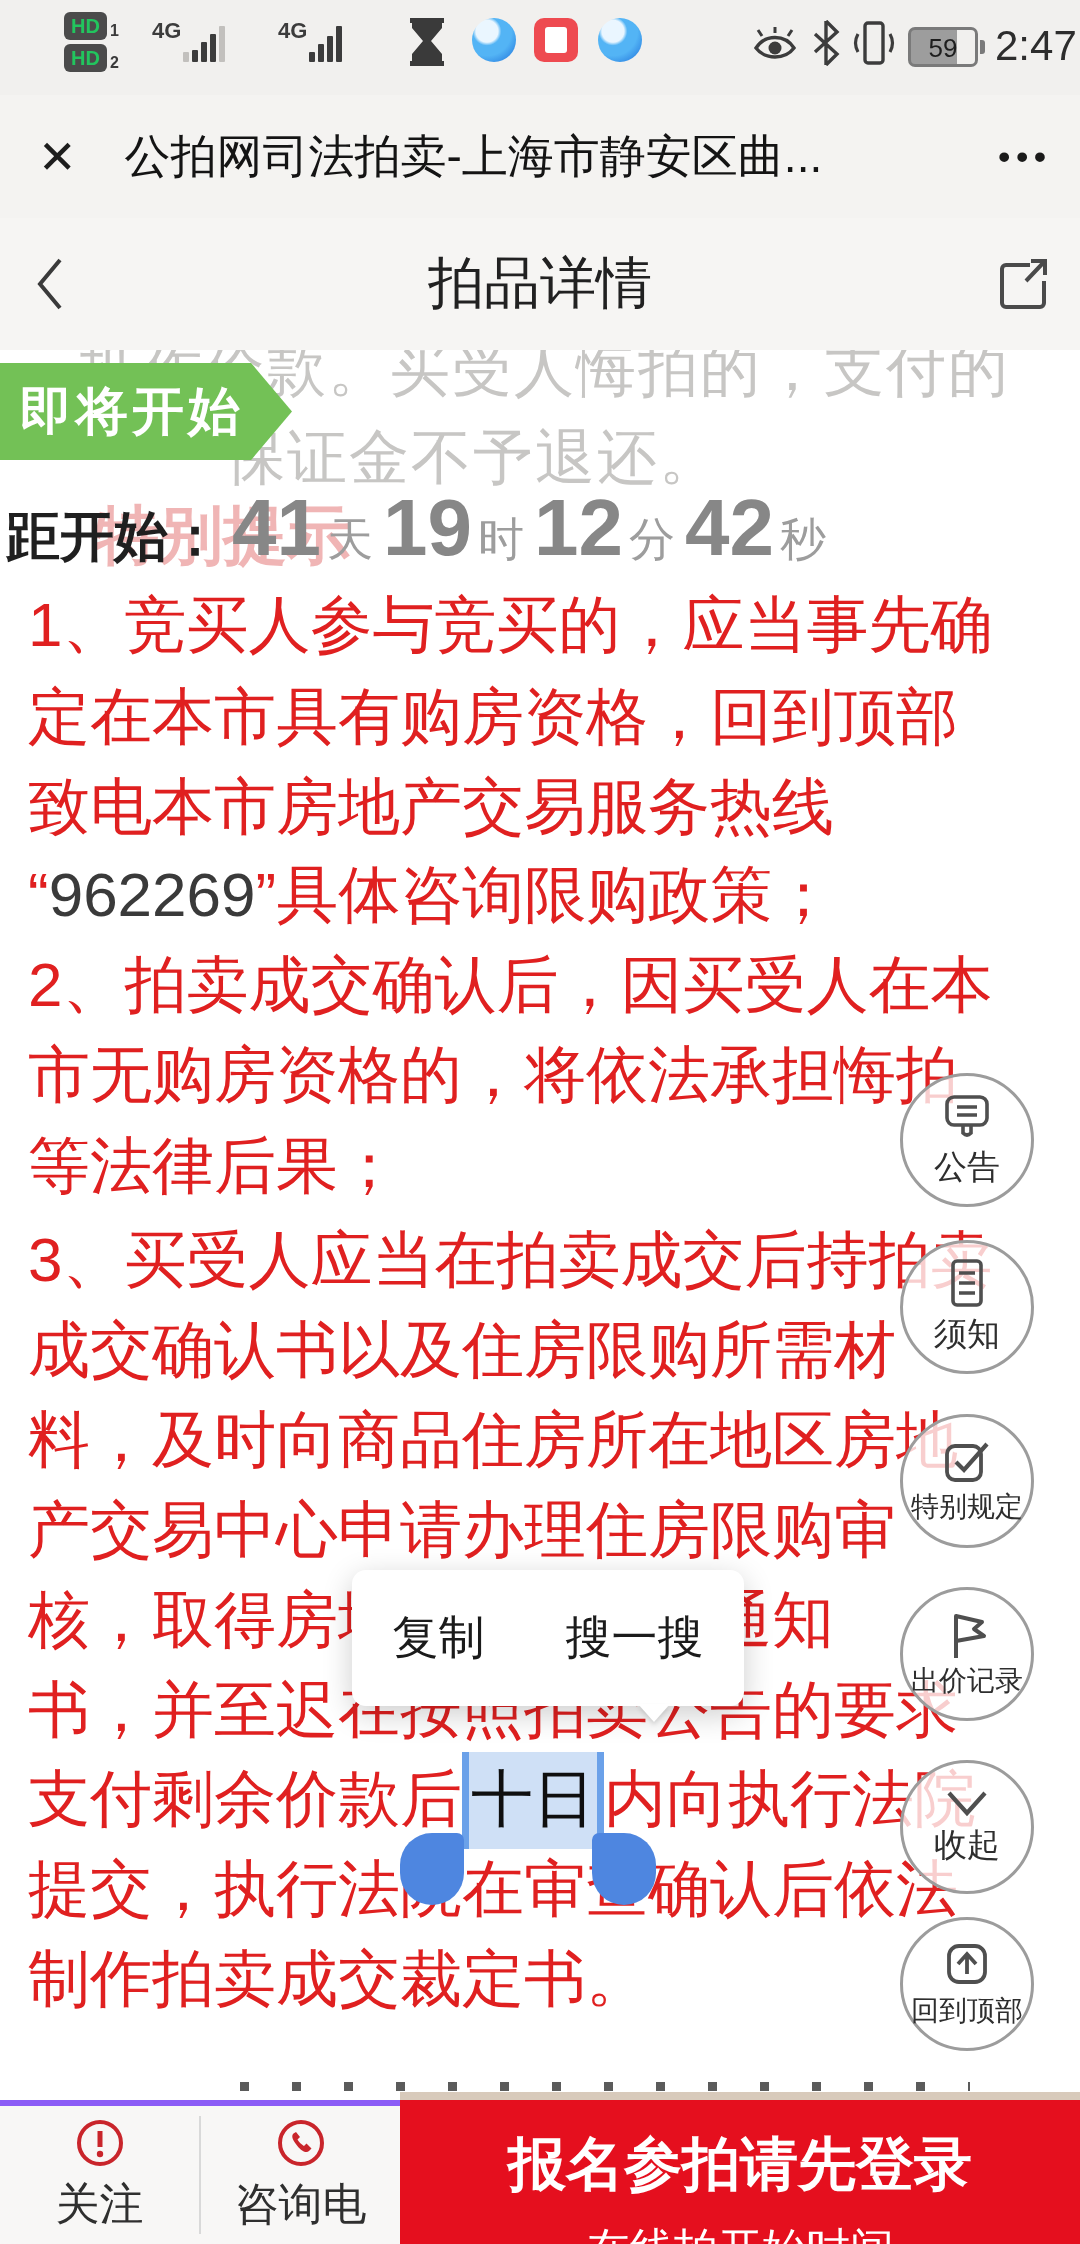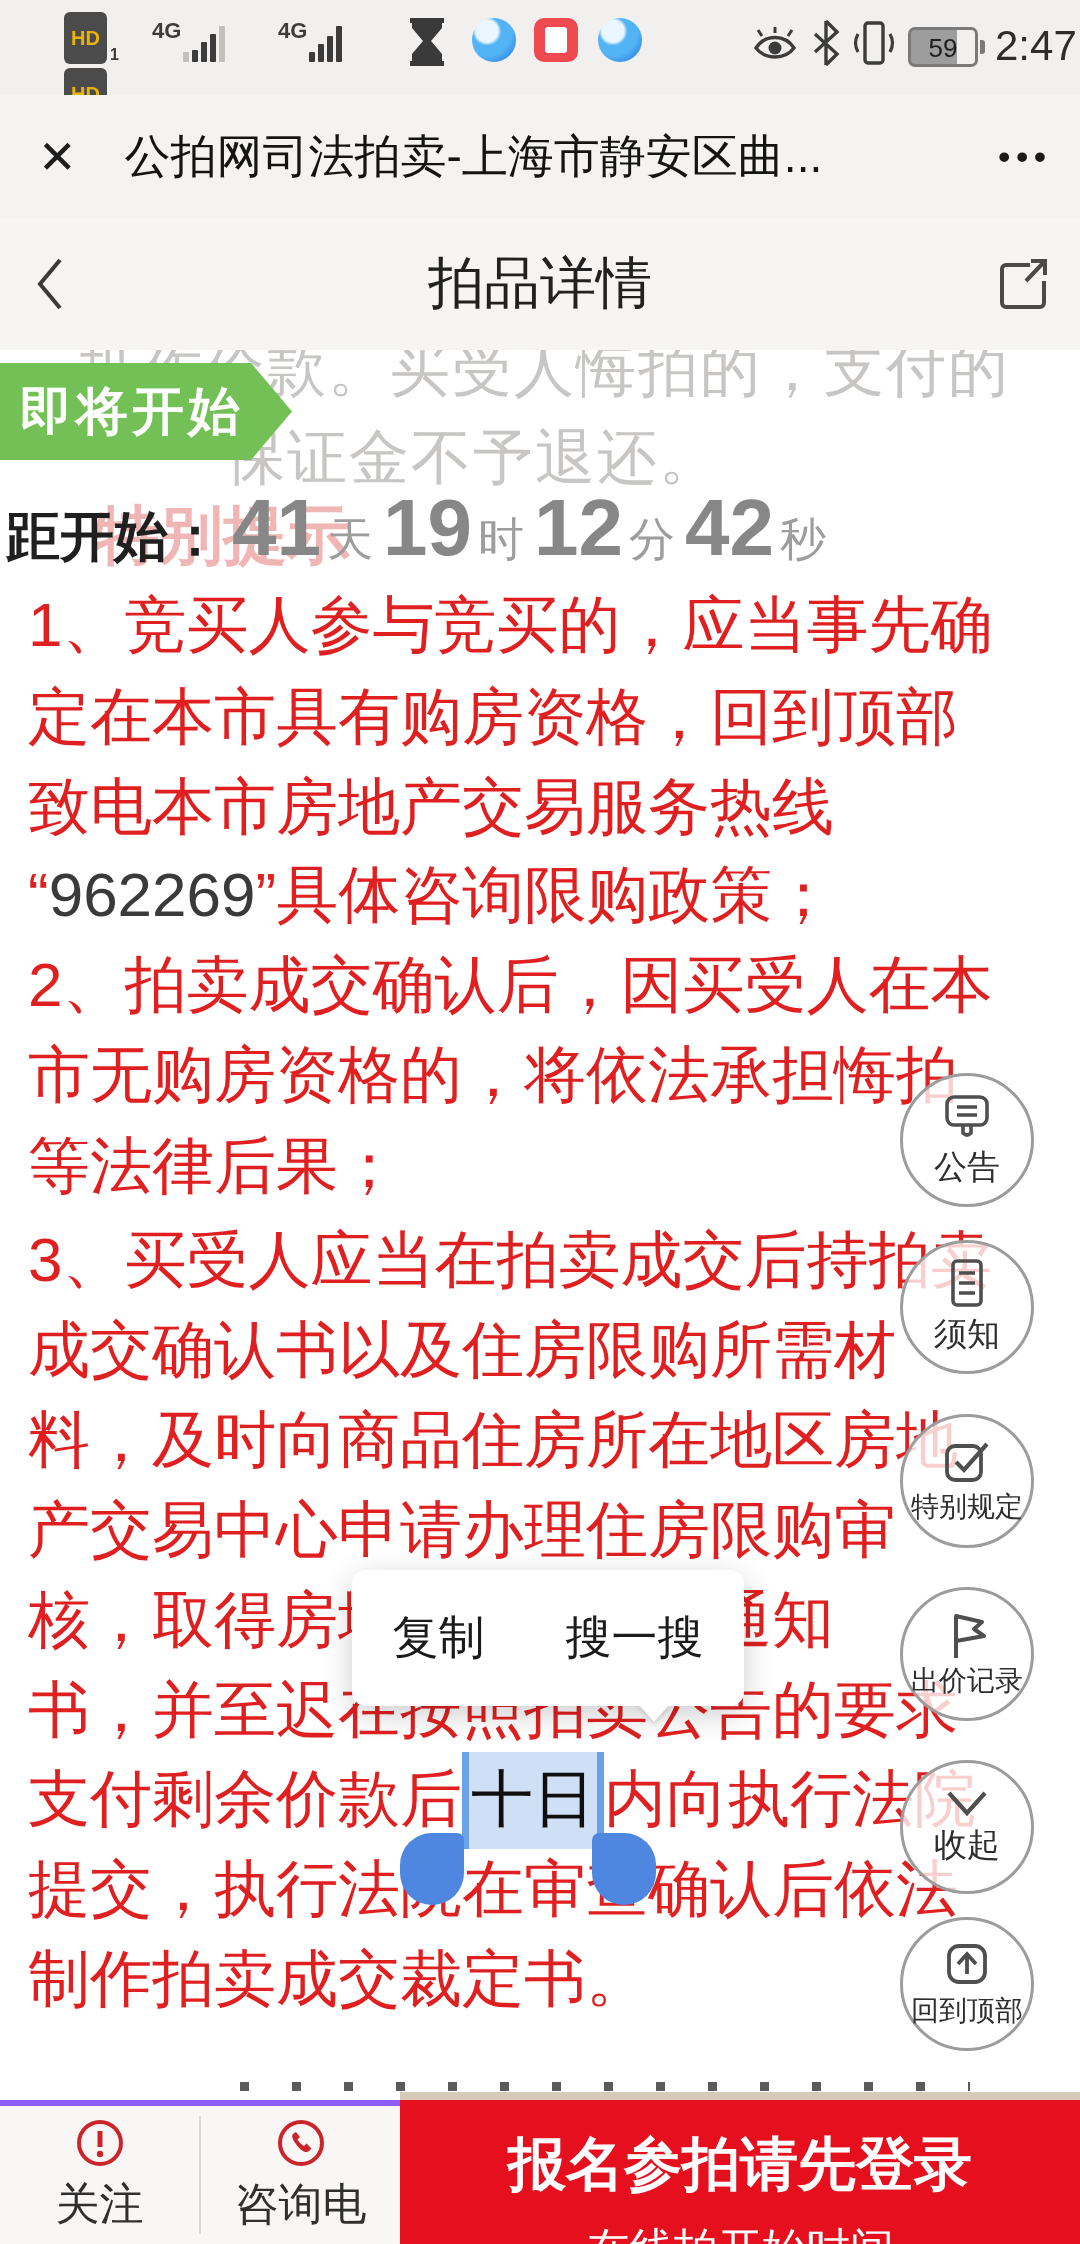--- a/index.html
+++ b/index.html
@@ -3,21 +3,21 @@
 <meta charset="utf-8">
 <style>
   html,body{margin:0;padding:0;background:#888;}
   .screen{position:relative;width:1080px;height:2244px;overflow:hidden;background:#ffffff;
           font-family:"Liberation Sans","DejaVu Sans",sans-serif;color:#222;}
   .abs{position:absolute;}
   
   .statusbar{left:0;top:0;width:1080px;height:95px;background:#f1f0ee;z-index:7;}
   .hdgroup{left:64px;top:12px;display:flex;flex-direction:column;gap:4px;}
   .hdbadge{display:flex;align-items:flex-end;gap:3px;}
-  .hdchip{background:#4b4b4b;color:#eab308;font-size:20px;font-weight:bold;border-radius:6px;padding:16px 7px;line-height:1;}
+  .hdchip{background:#4b4b4b;color:#22c55e;font-size:20px;font-weight:bold;border-radius:6px;padding:4px 7px;line-height:1;}
   .hdsub{font-size:16px;color:#3a3a3a;font-weight:bold;}
   .netgroup{display:flex;align-items:flex-end;gap:2px;}
   .net4g{font-size:22px;font-weight:bold;color:#3c3c3c;margin-bottom:18px;}
   .bars{display:flex;align-items:flex-end;gap:3px;}
   .bar{width:6px;background:#3c3c3c;border-radius:1px;}
   .bar.faint{background:#c2c0bd;}
   .appicon{width:44px;height:44px;border-radius:50%;
            background:radial-gradient(circle at 34% 30%,#eaf6ff 0 26%,#53b4f5 34% 58%,#1a6bd8 100%);}
   .appicon.book{border-radius:10px;background:#ee4a50;display:flex;align-items:center;justify-content:center;}
   .bookpage{width:22px;height:26px;background:#fff;border-radius:3px;}

